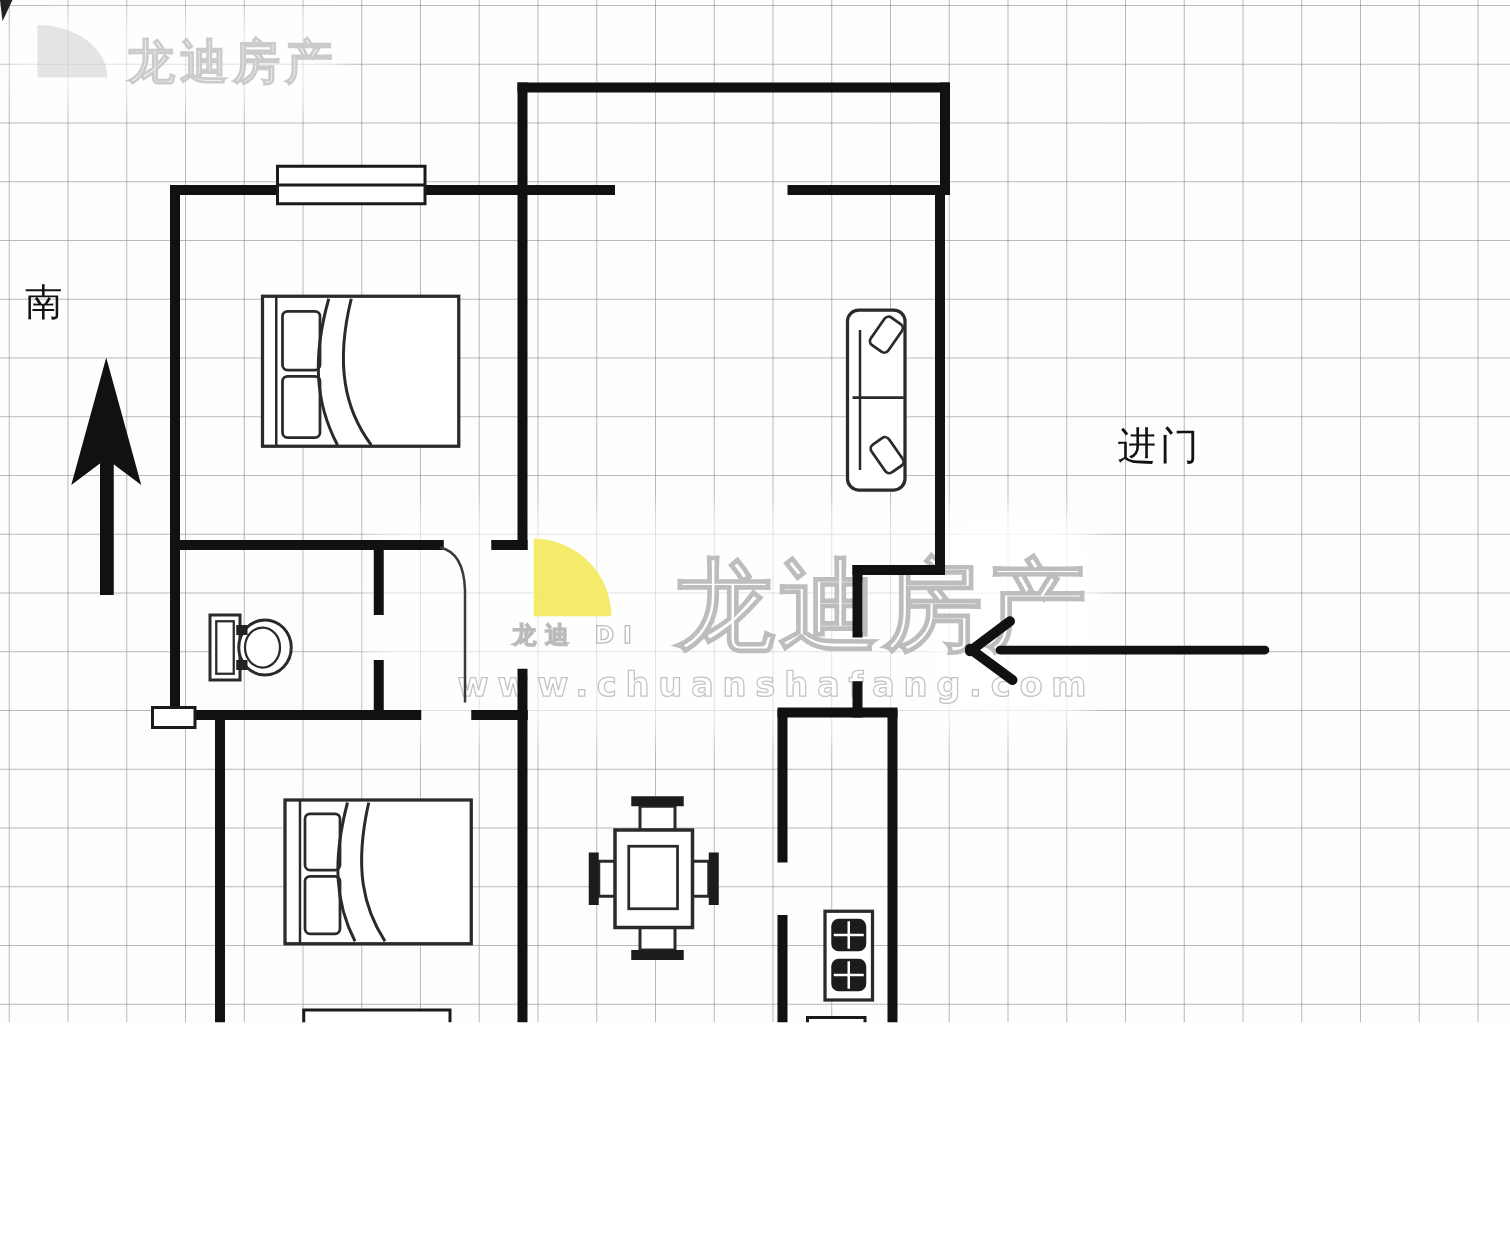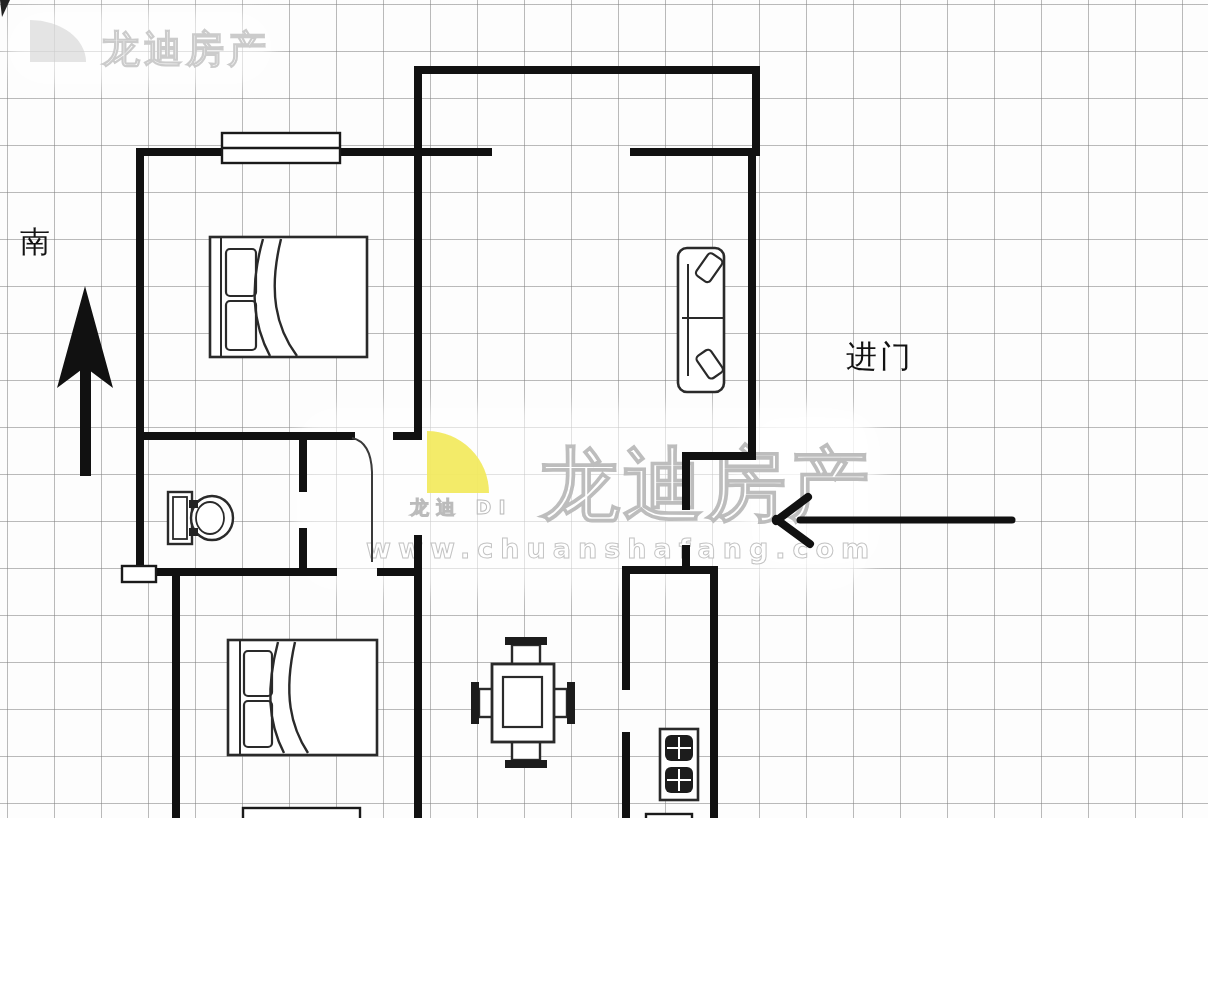--- a/index.html
+++ b/index.html
@@ -34,21 +34,21 @@
   .logo-quarter{
     position:absolute;border-top-right-radius:100%;
   }
   .logo-yellow{left:427px;top:431px;width:62px;height:62px;background:rgba(242,233,92,.92);}
   .logo-gray{left:30px;top:20px;width:56px;height:42px;background:rgba(205,205,205,.55);}
 
   svg.plan{position:absolute;left:0;top:0;}
 
   .label{position:absolute;color:#121212;font-weight:500;white-space:nowrap;}
   .label-south{left:20px;top:222px;font-size:30px;}
-  .label-entrance{left:846px;top:336px;font-size:31px;letter-spacing:3px;}
+  .label-entrance{left:894px;top:336px;font-size:31px;letter-spacing:3px;}
 </style>
 </head>
 <body>
 
 <div class="canvas">
 
   <div class="halo corner"></div>
   <div class="halo center"></div>
   <div class="halo entry"></div>
 

